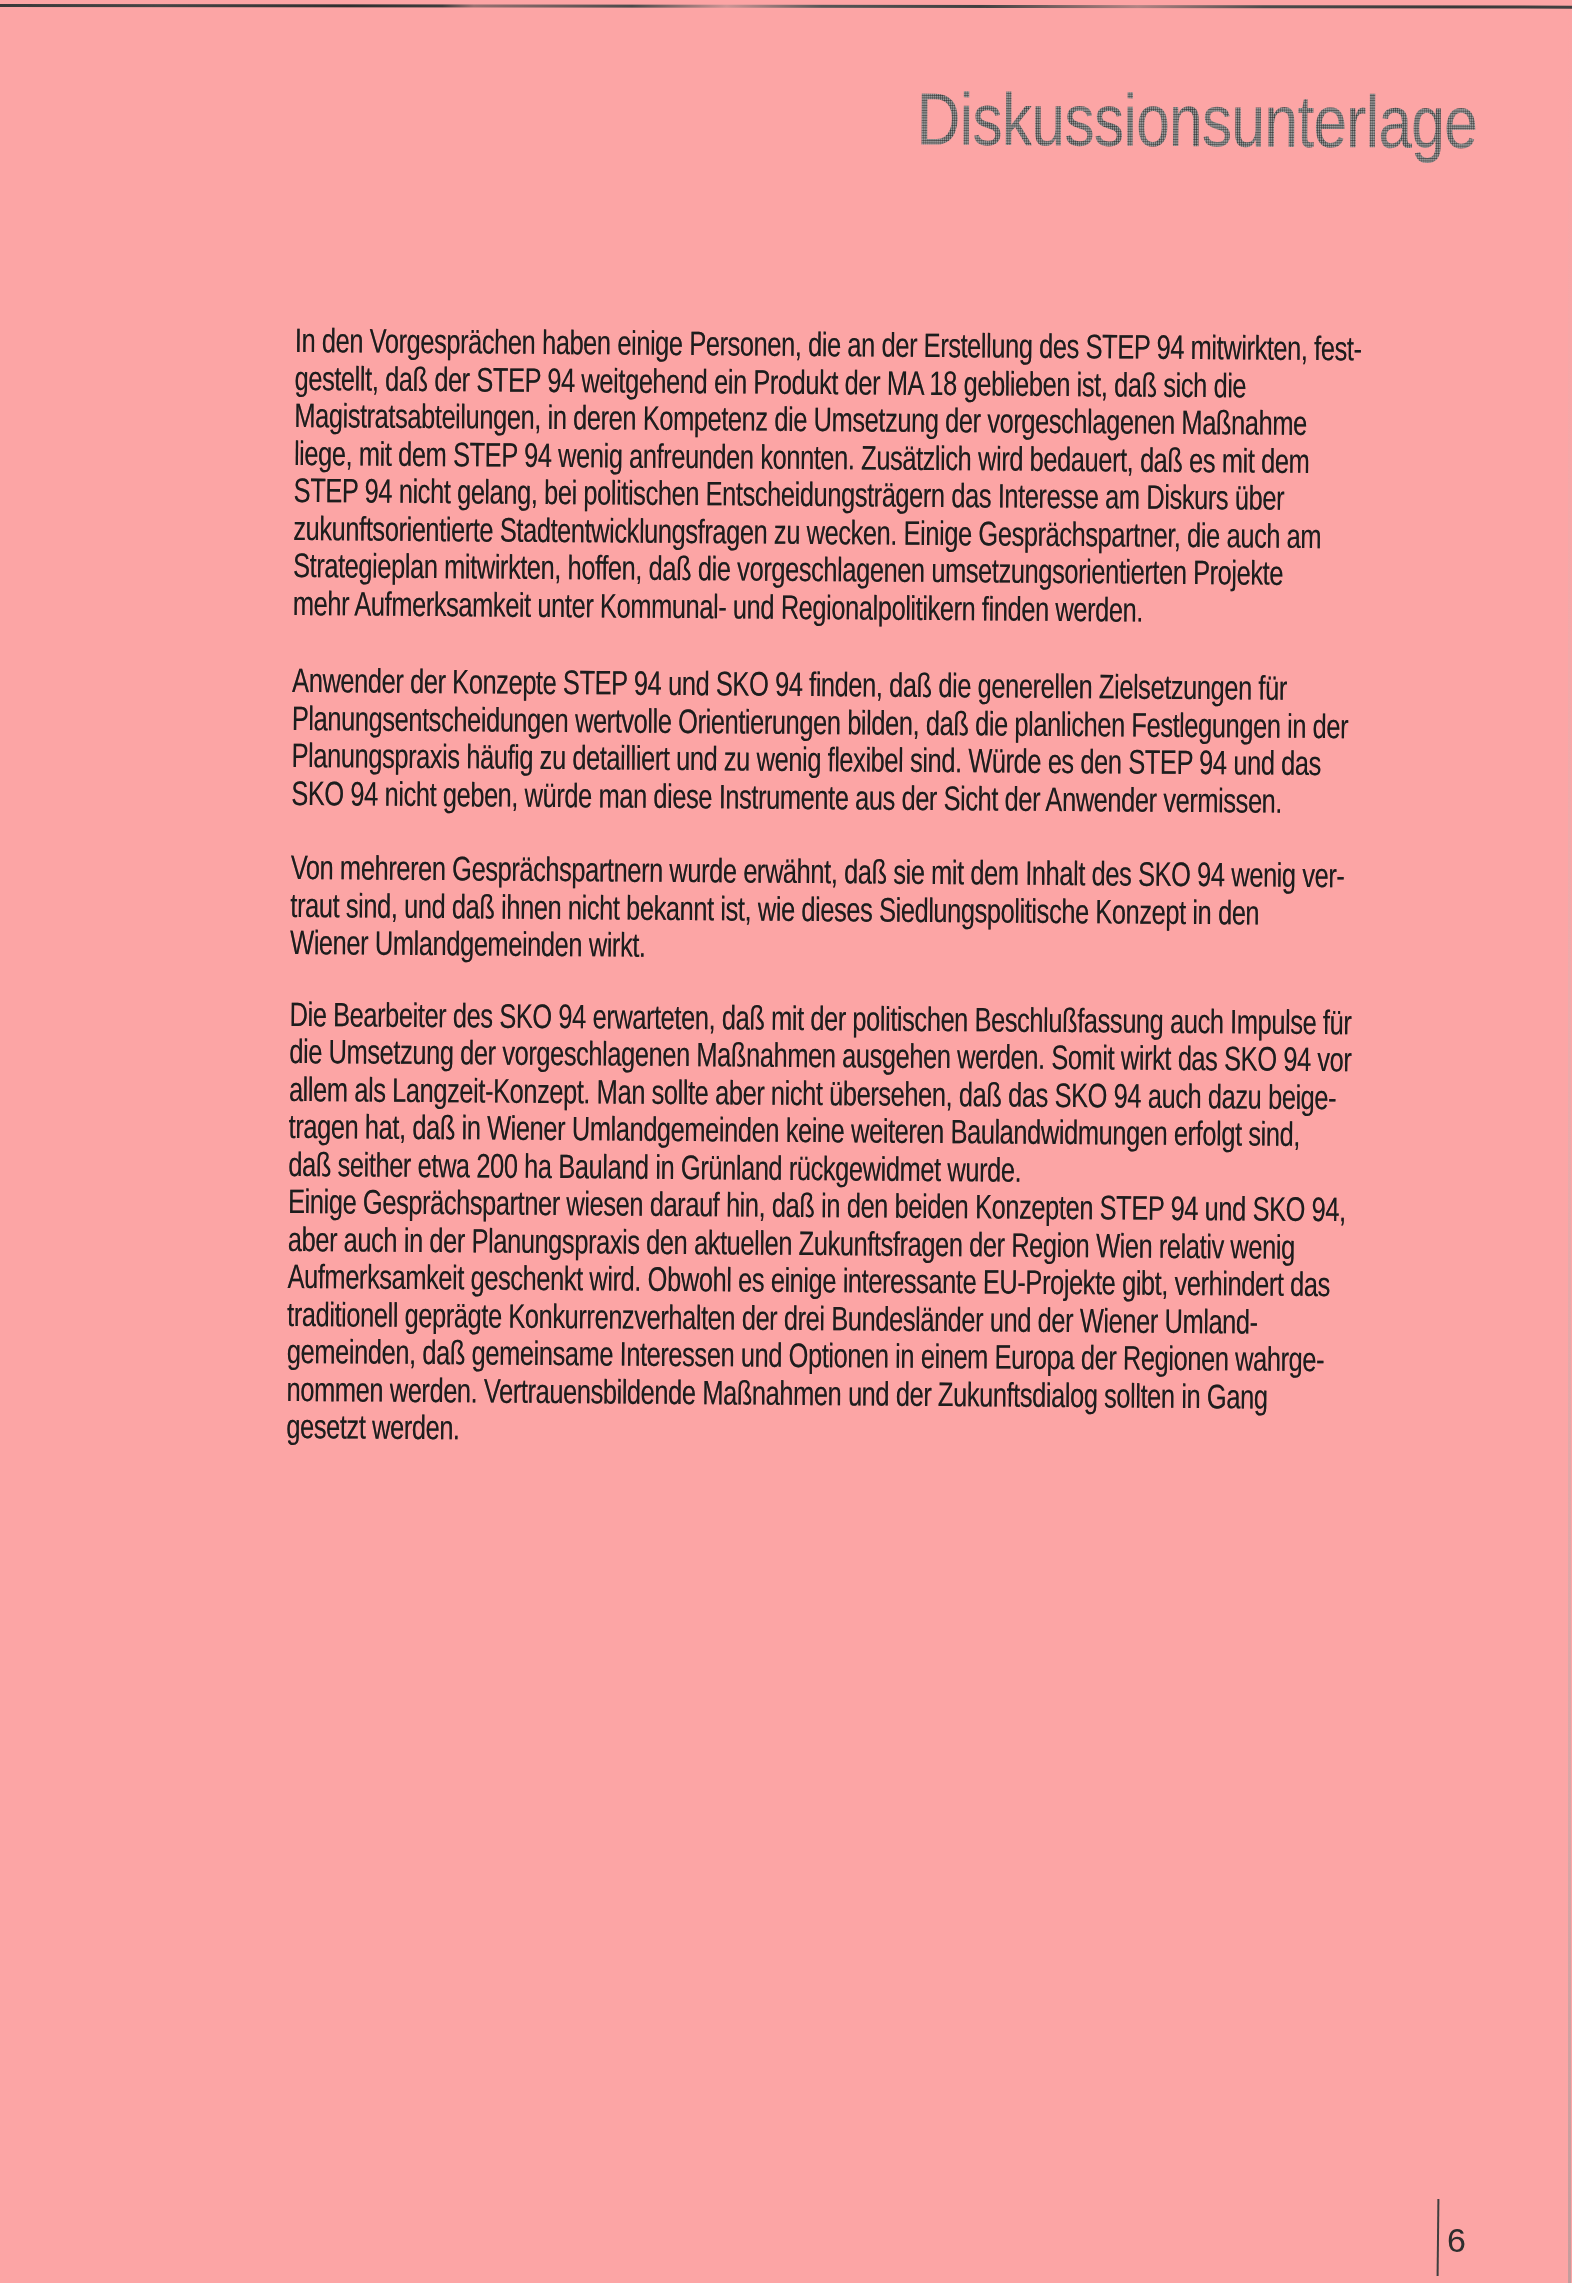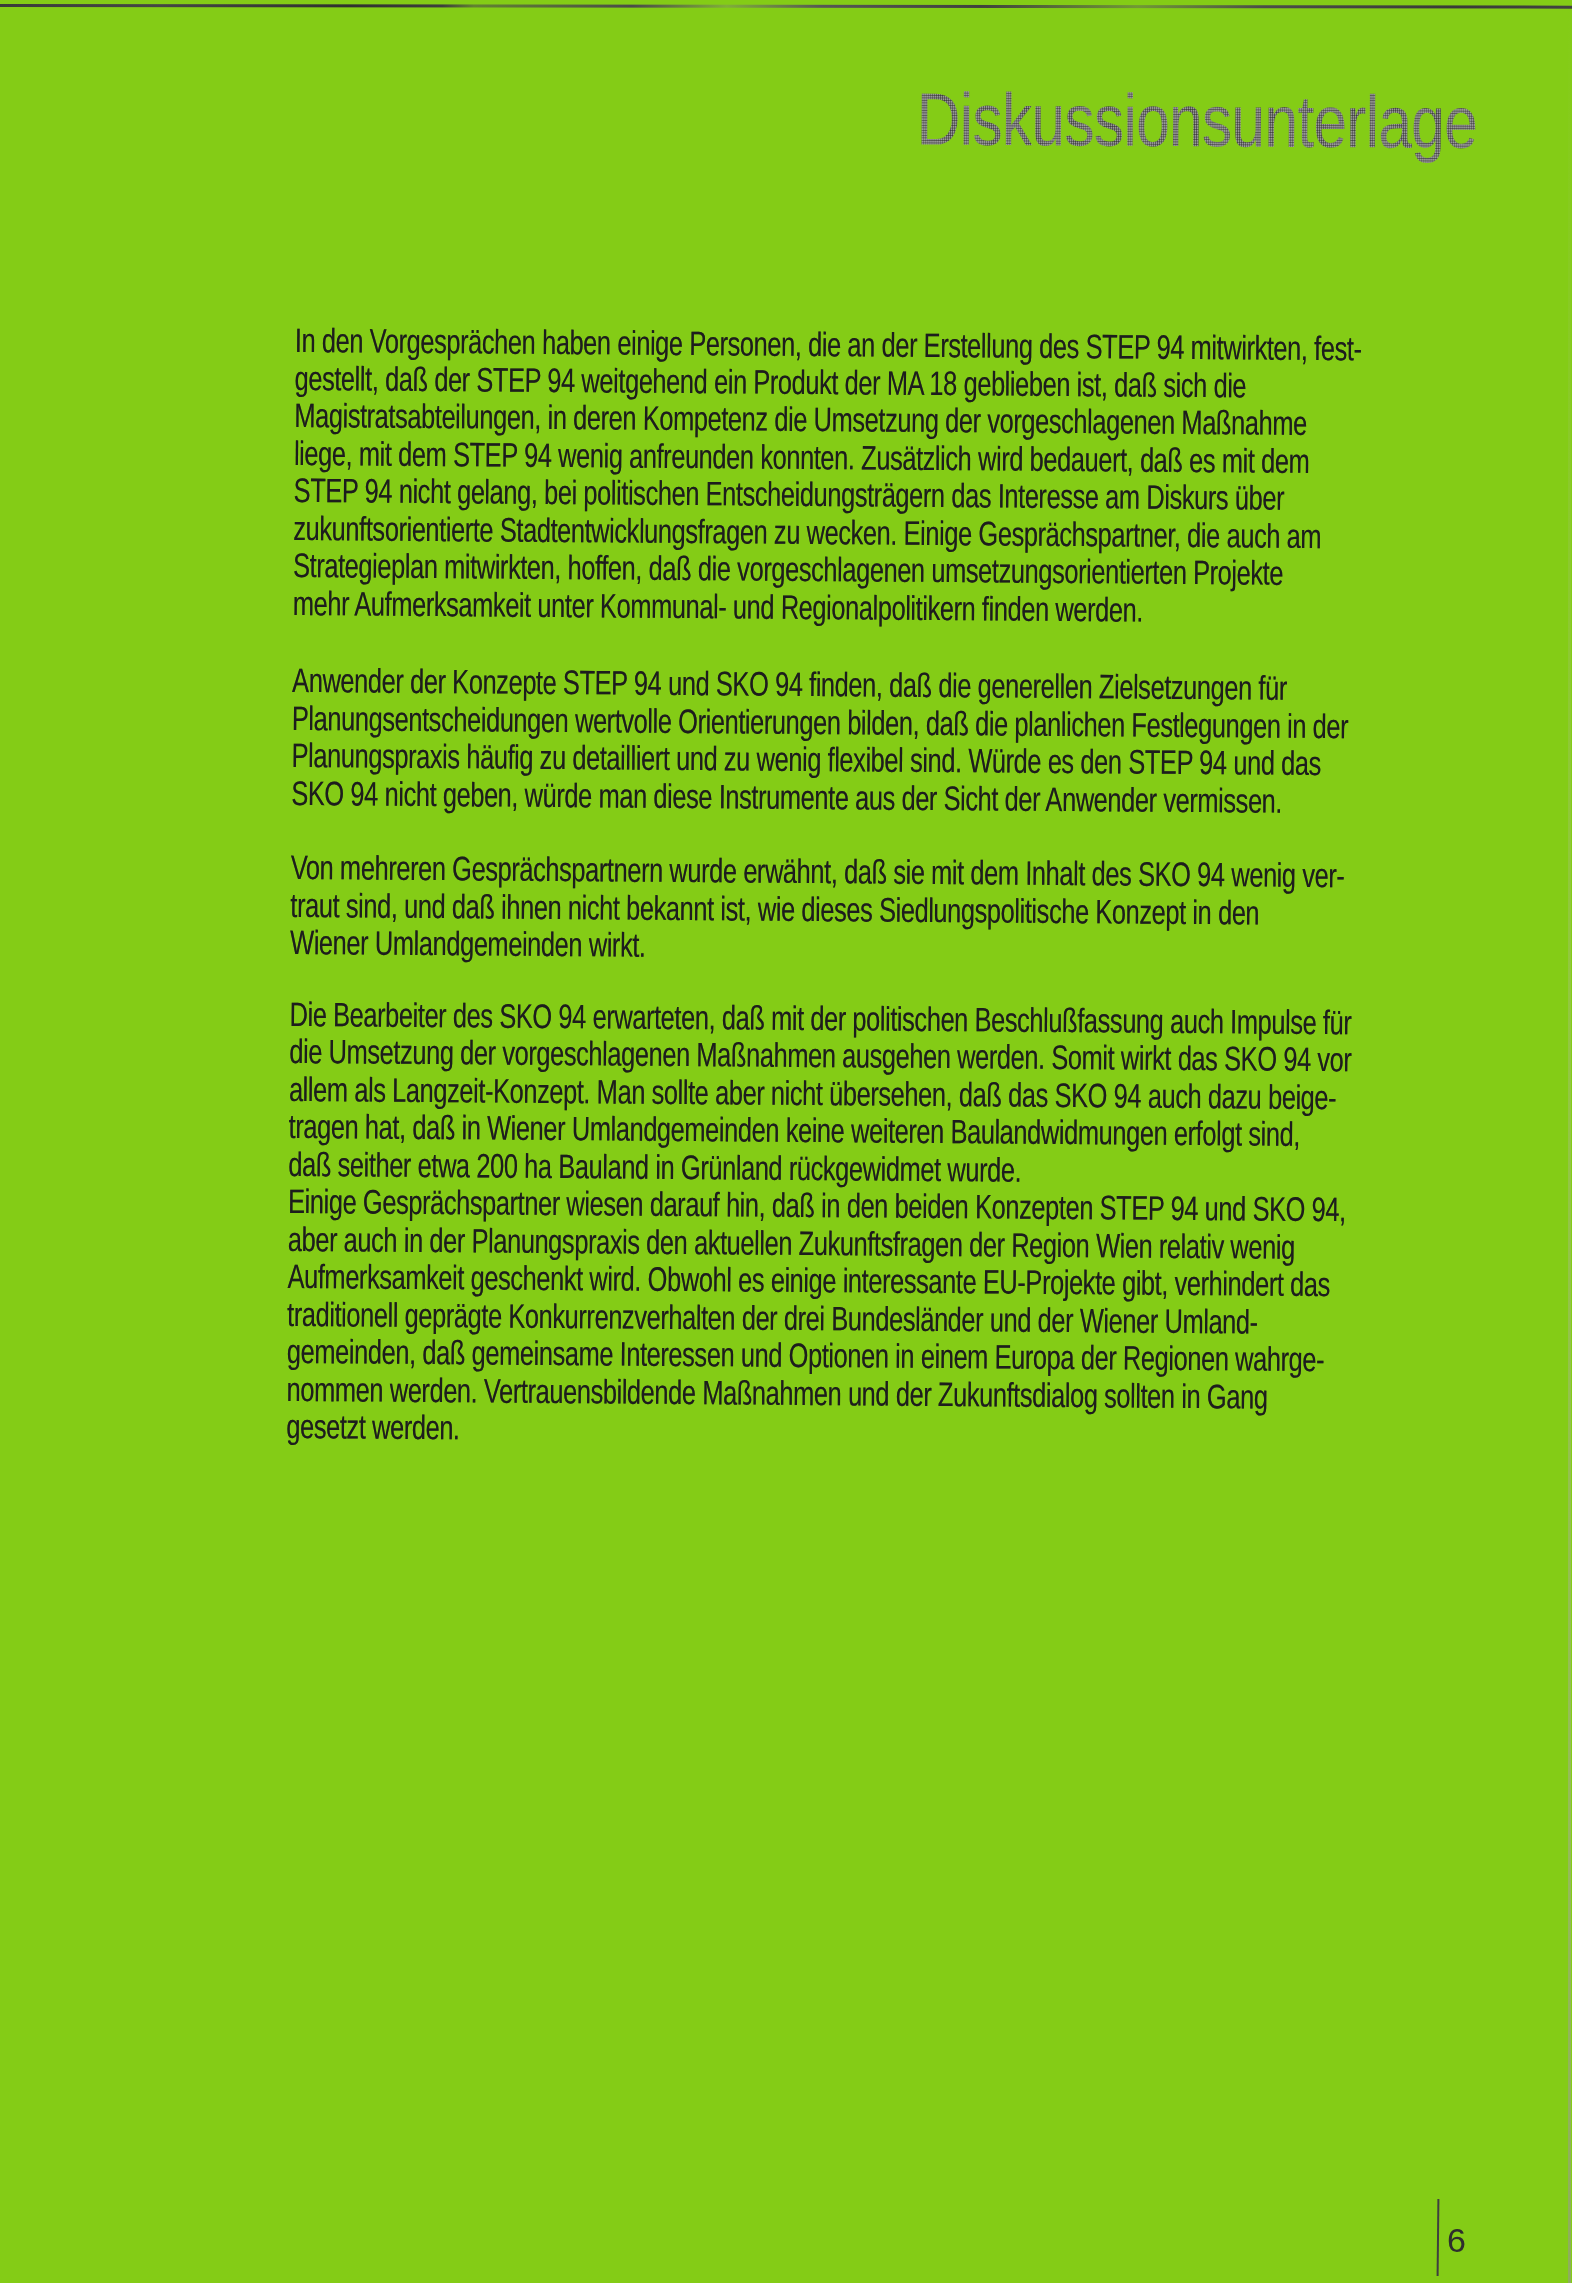--- a/index.html
+++ b/index.html
@@ -1,20 +1,20 @@
 <!DOCTYPE html>
 <html><head>
 <meta charset="utf-8">
 <style>
   html, body { margin: 0; padding: 0; background: #ffffff; }
   .page {
     position: relative;
     width: 1572px;
     height: 2283px;
-    background: #84cc16;
+    background: #fca5a5;
     overflow: hidden;
     font-family: "Liberation Sans", sans-serif;
   }
 
   
   .scan-line-top {
     position: absolute;
     top: 4px; left: 0;
     width: 1580px; height: 3px;
     transform: rotate(0.06deg);

